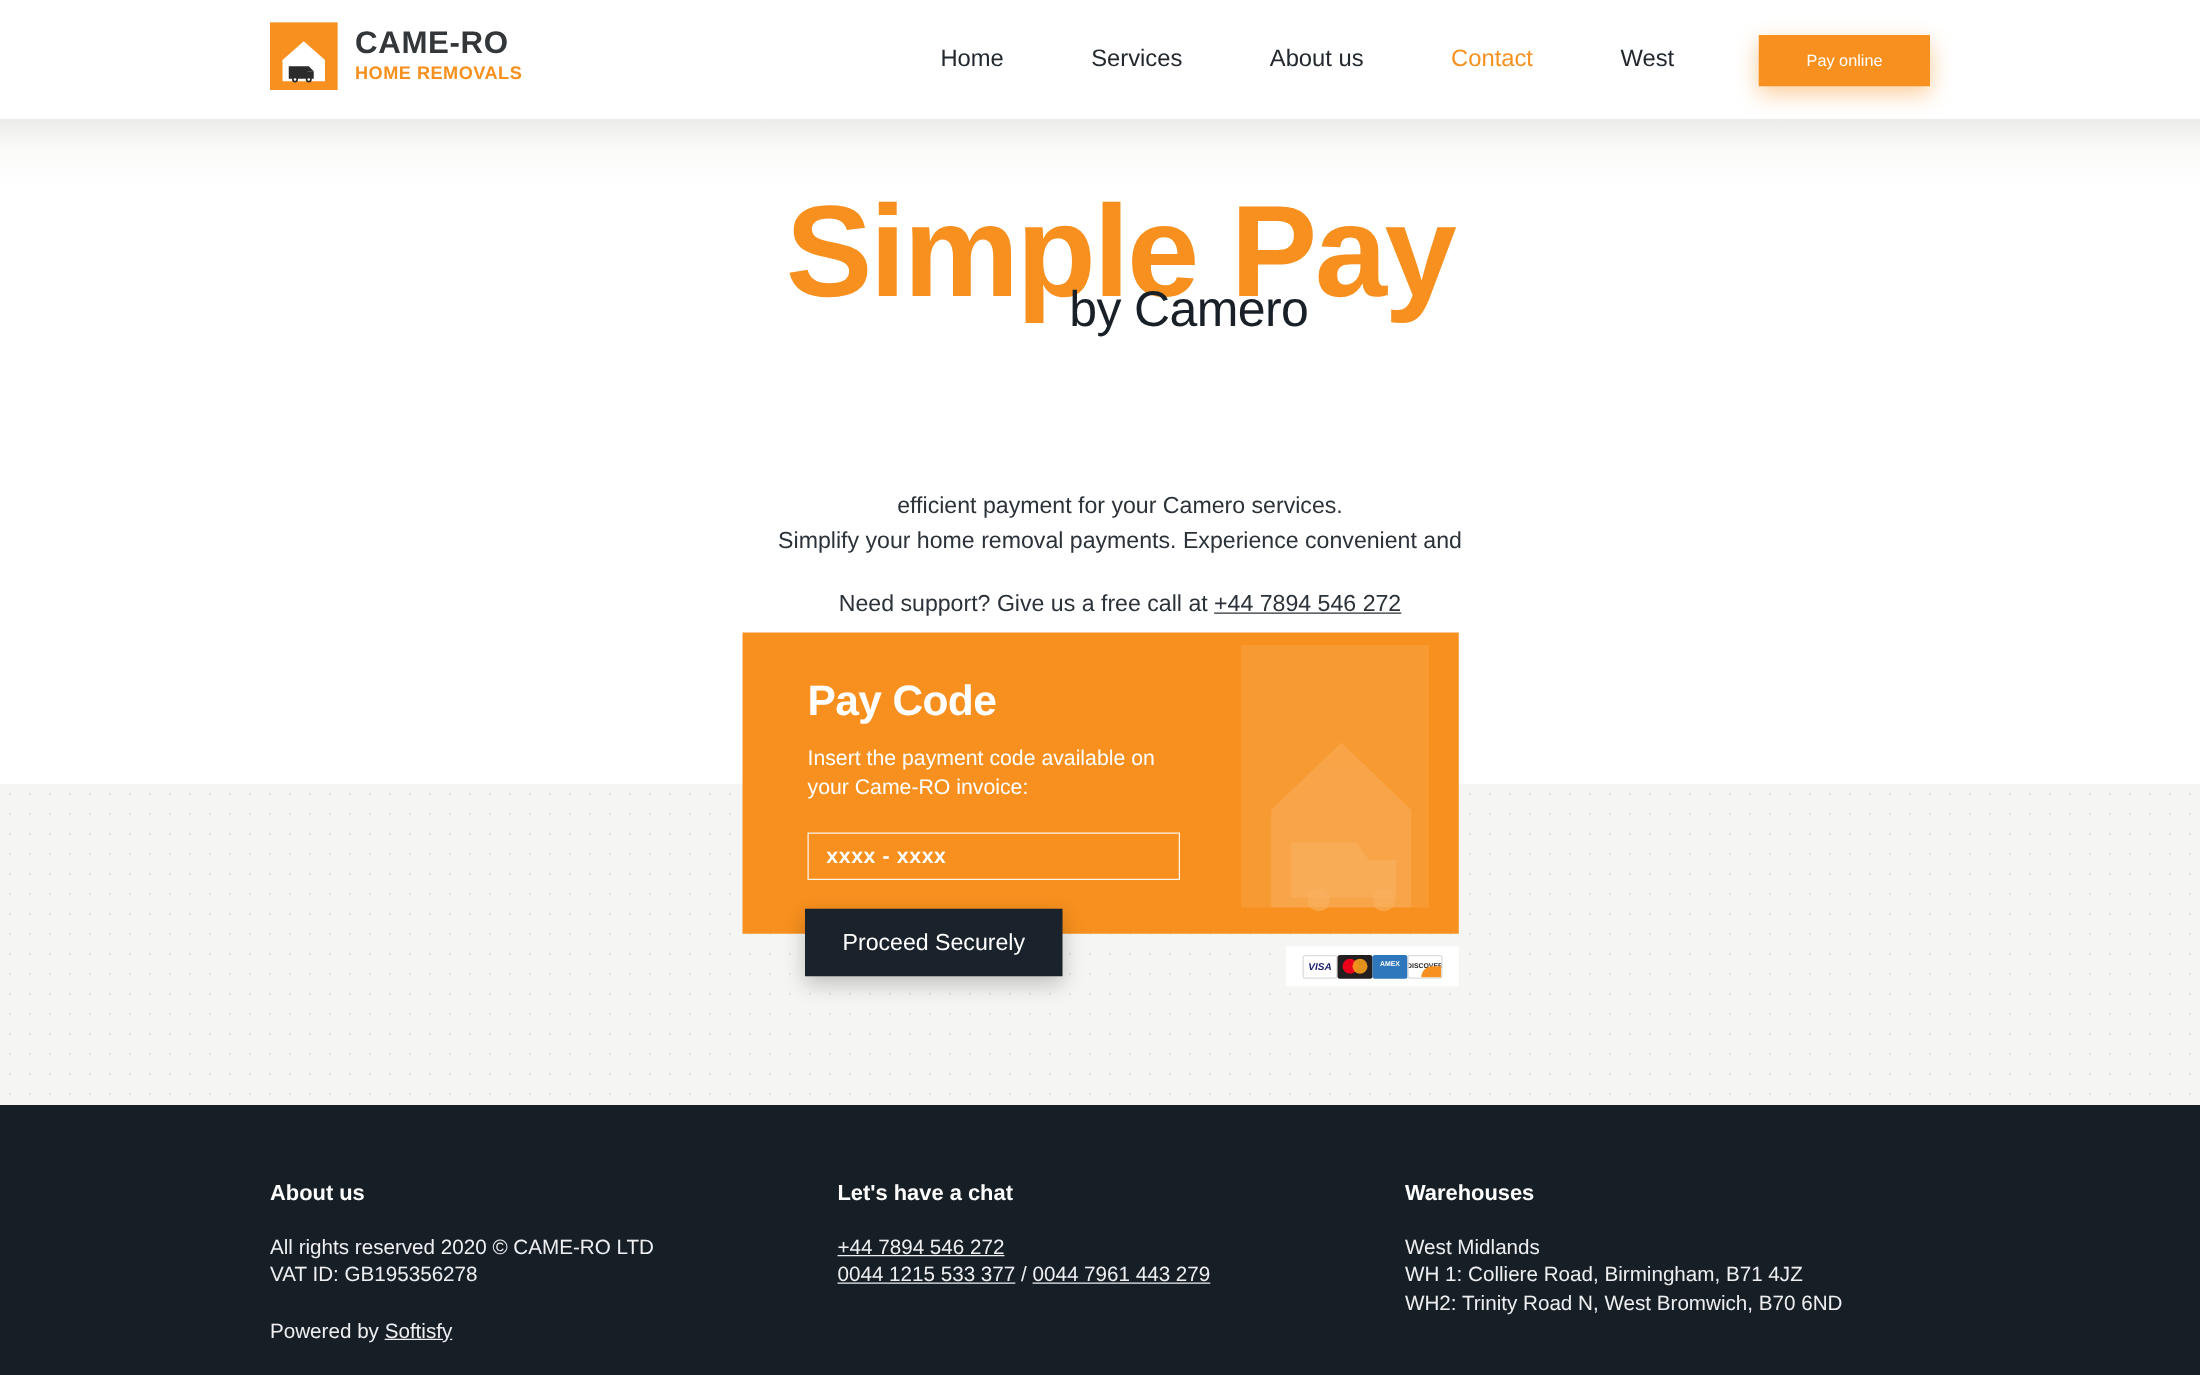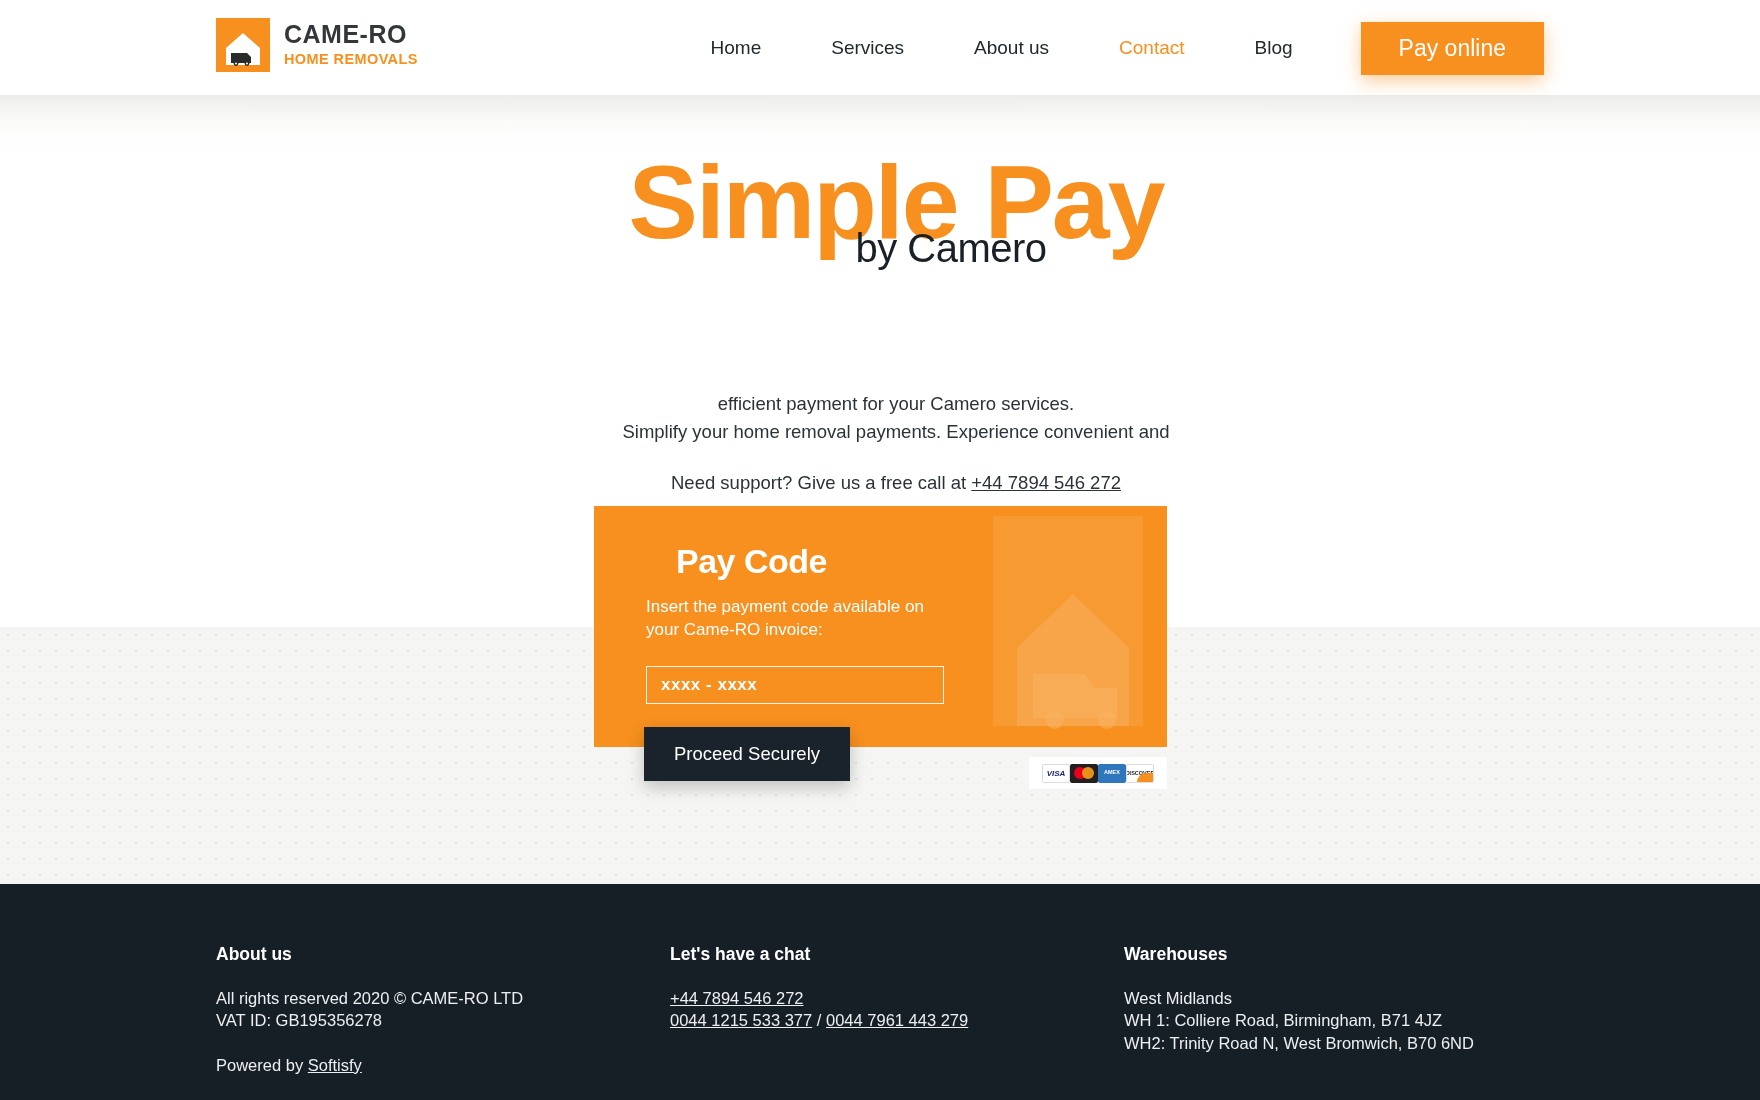--- a/index.html
+++ b/index.html
@@ -89,21 +89,21 @@
   .nav-item.active { color: #F7901E; }
 
   .pay-online-wrap {
     position: relative;
     margin-left: 25px;
   }
   .pay-online {
     display: block;
     background: #F7901E;
     color: #ffffff;
-    font-size: 23px;
+    font-size: 13px;
     padding: 13px 38px;
     border: none;
     cursor: pointer;
     font-family: inherit;
     box-shadow: 0 6px 18px rgba(247,144,30,0.45);
     white-space: nowrap;
   }
 
   
   .dot-band {
@@ -198,21 +198,20 @@
     position: relative;
     padding: 38px 0 0 52px;
     z-index: 2;
   }
   .card-title {
     font-size: 34px;
     font-weight: bold;
     color: #ffffff;
     letter-spacing: -0.5px;
     line-height: 1;
-    margin-left: 30px;
   }
   .card-desc {
     margin-top: 18px;
     font-size: 17px;
     color: #ffffff;
     line-height: 1.35;
     max-width: 300px;
   }
   .code-input {
     margin-top: 24px;
@@ -356,21 +355,21 @@
         <div class="logo-name">CAME-RO</div>
         <div class="logo-sub">HOME REMOVALS</div>
       </div>
     </div>
 
     <nav class="nav">
       <a class="nav-item">Home</a>
       <a class="nav-item">Services</a>
       <a class="nav-item">About us</a>
       <a class="nav-item active">Contact</a>
-      <a class="nav-item">Blog</a>
+      <a class="nav-item">West</a>
       <div class="pay-online-wrap">
         <button class="pay-online">Pay online</button>
       </div>
     </nav>
   </header>
 
   <section class="hero">
     <div class="title-wrap">
       <div class="title-main">Simple Pay</div>
       <div class="title-sub">by Camero</div>

